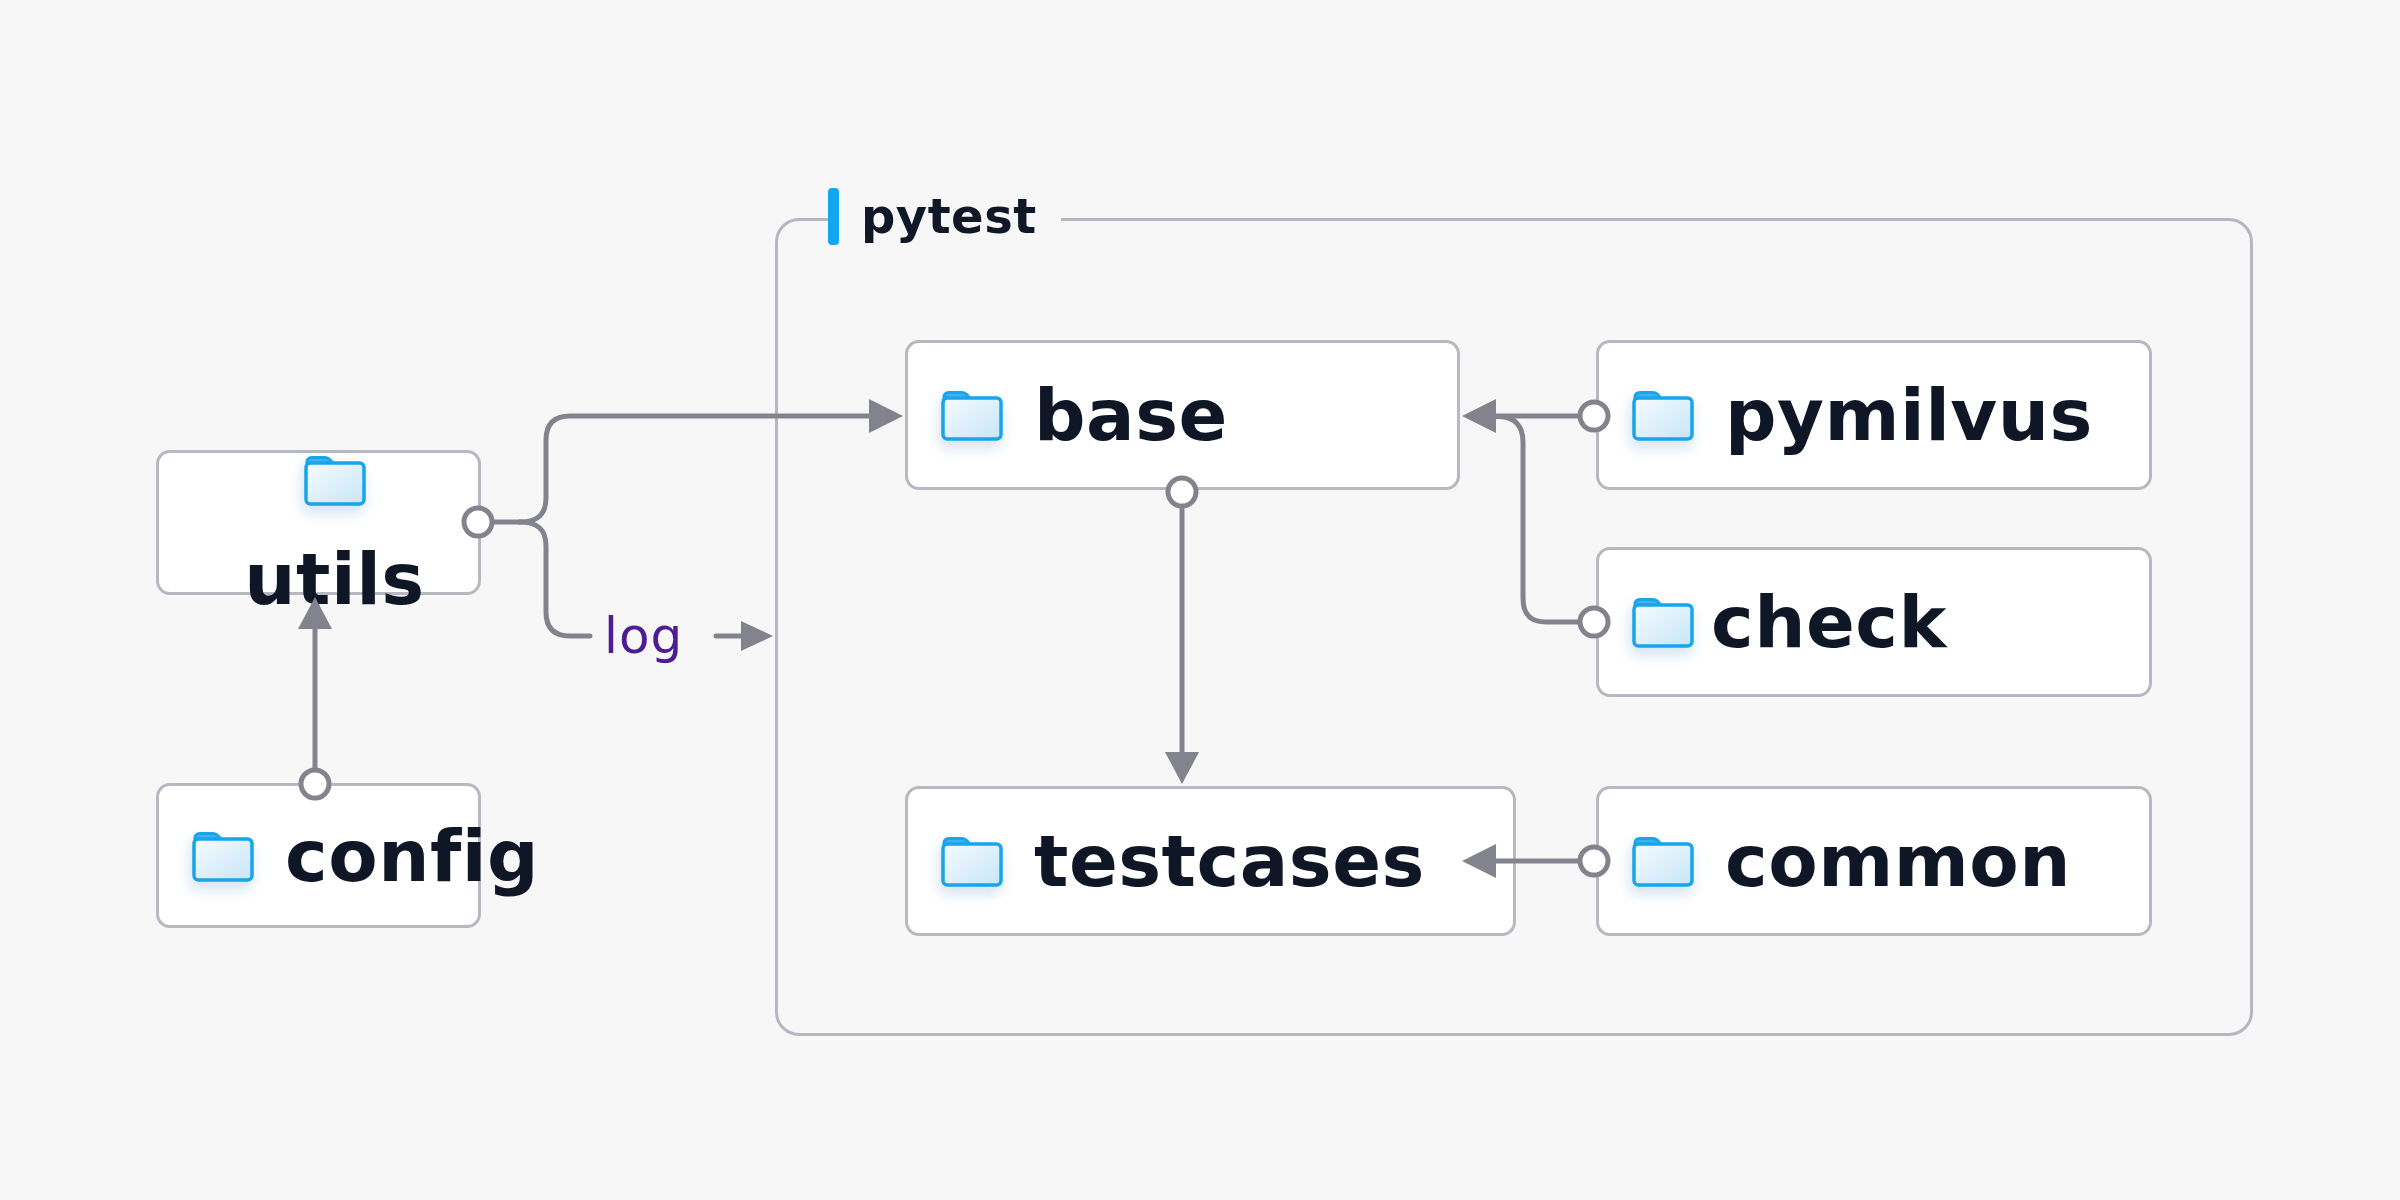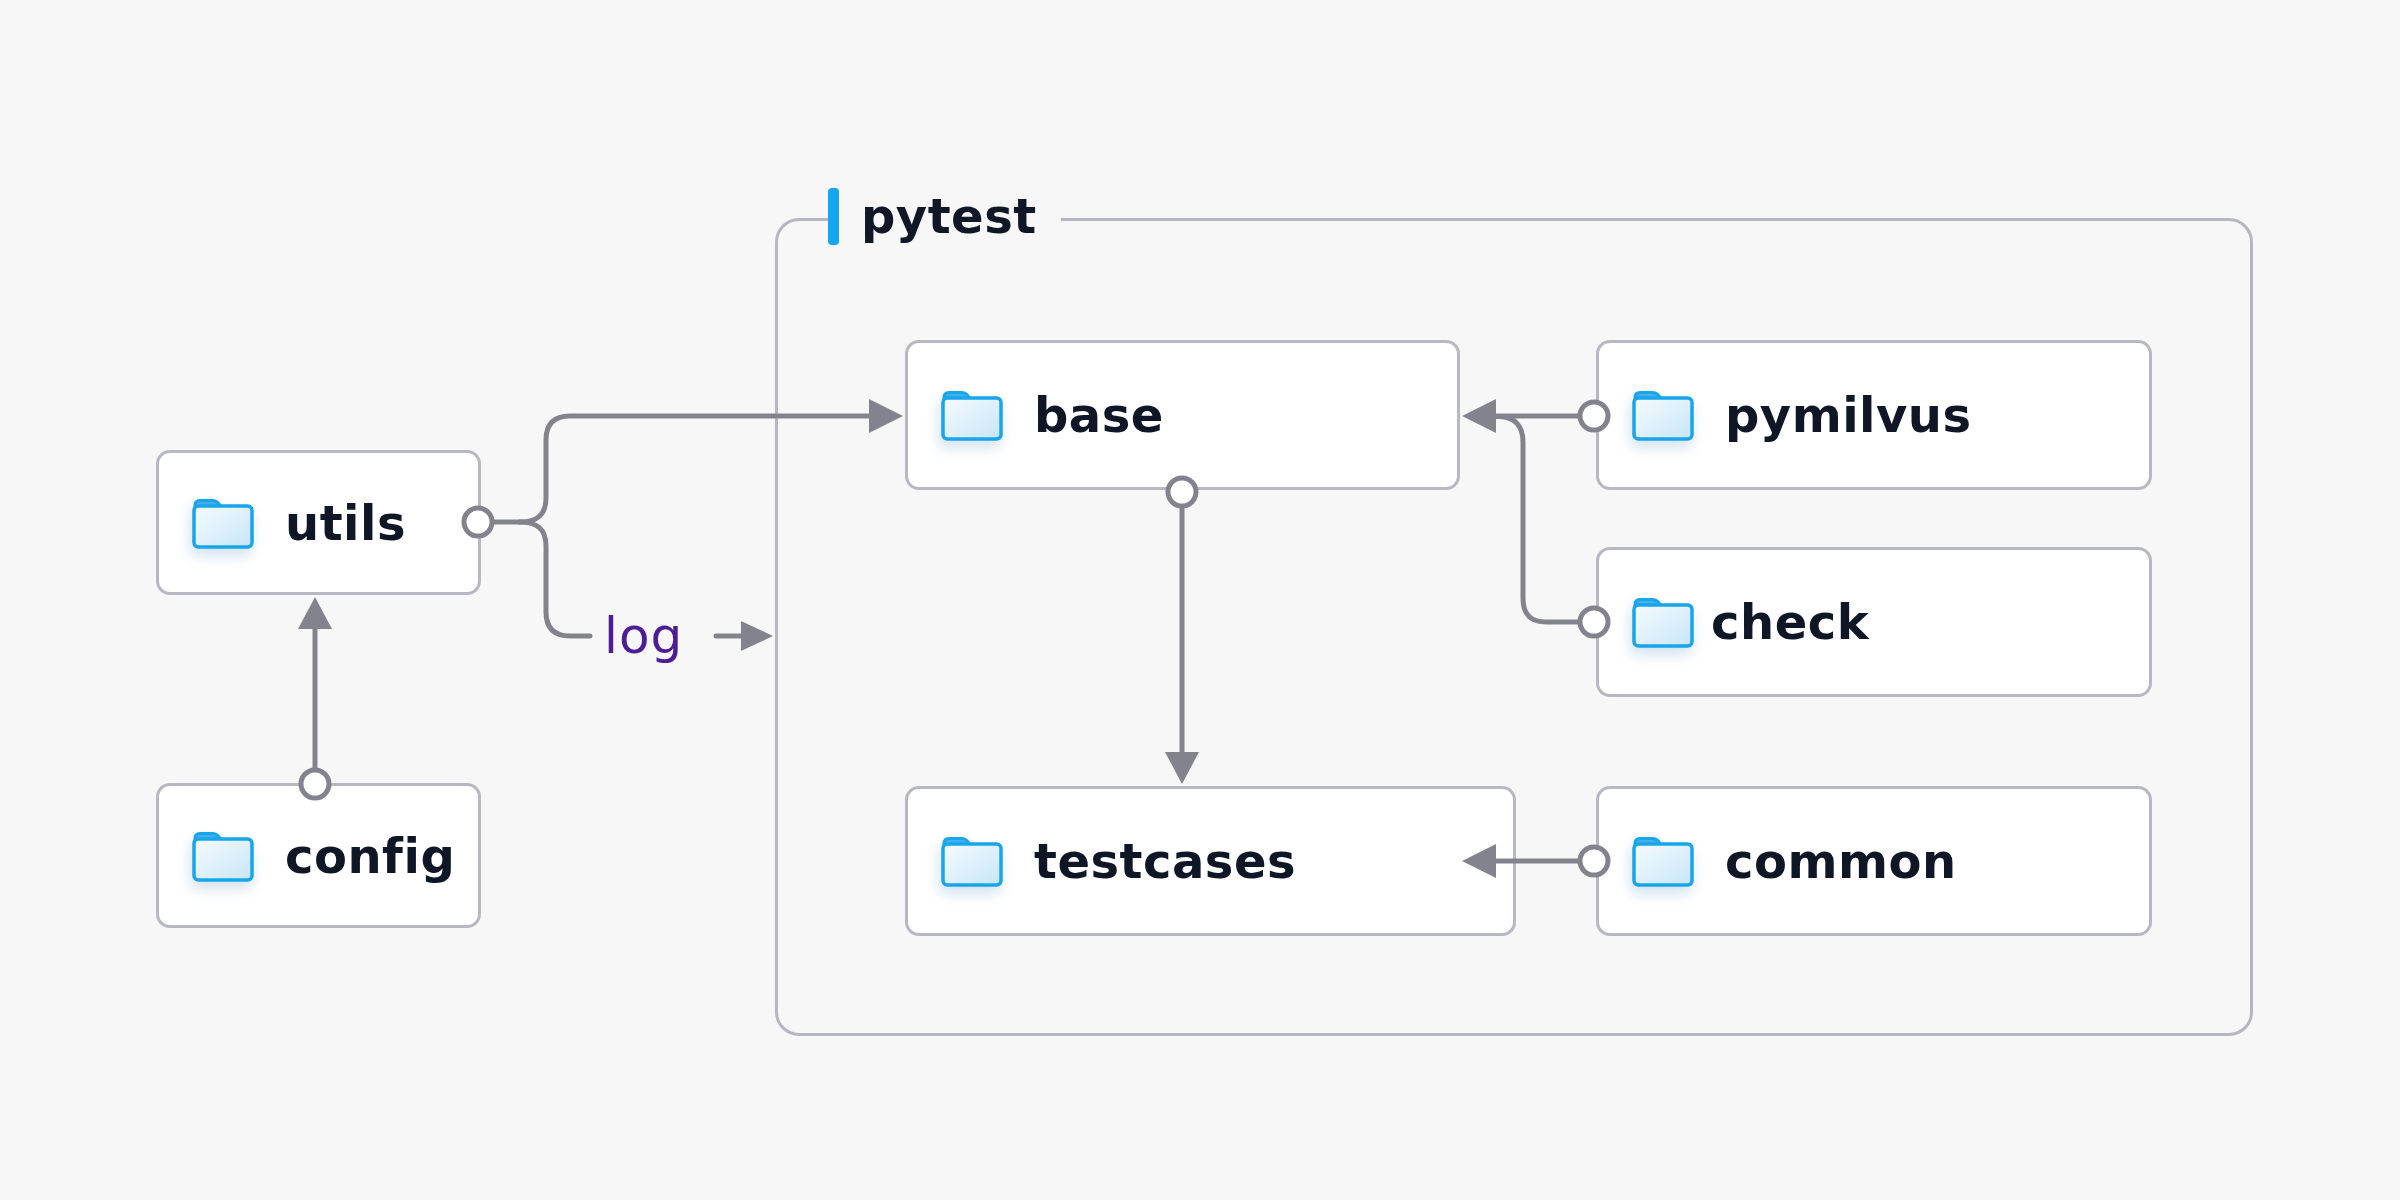--- a/index.html
+++ b/index.html
@@ -26,25 +26,25 @@
     font-size:48px;font-weight:700;color:#101828;letter-spacing:.5px;line-height:60px;
   }
 
   
   .node{
     position:absolute;background:#ffffff;
     border:3px solid #b8b8c2;border-radius:14px;
     display:flex;align-items:center;padding-left:32px;gap:30px;
     box-sizing:border-box;z-index:2;
   }
-  .node-label{font-size:48px;font-weight:700;color:#0f1727;letter-spacing:.5px;}
+  .node-label{font-size:72px;font-weight:700;color:#0f1727;letter-spacing:.5px;}
   .folder{width:64px;height:54px;flex:0 0 auto;
     filter:drop-shadow(-2px 7px 7px rgba(110,160,205,.30));}
 
-  #node-utils    {left:156px; top:450px; width:325px; height:145px;}
+  #node-utils    {left:156px; top:450px; width:325px; height:145px;flex-direction:column;}
   #node-config   {left:156px; top:783px; width:325px; height:145px;text-align:right;}
   #node-base     {left:905px; top:340px; width:555px; height:150px;}
   #node-pymilvus {left:1596px;top:340px; width:556px; height:150px;}
   #node-check    {left:1596px;top:547px; width:556px; height:150px;gap:16px;}
   #node-testcases{left:905px; top:786px; width:611px; height:150px;}
   #node-common   {left:1596px;top:786px; width:556px; height:150px;}
 
   
   .wires{position:absolute;left:0;top:0;width:2400px;height:1200px;z-index:5;pointer-events:none;}
   .wire{stroke:#83838d;stroke-width:5;fill:none;stroke-linecap:round;}

